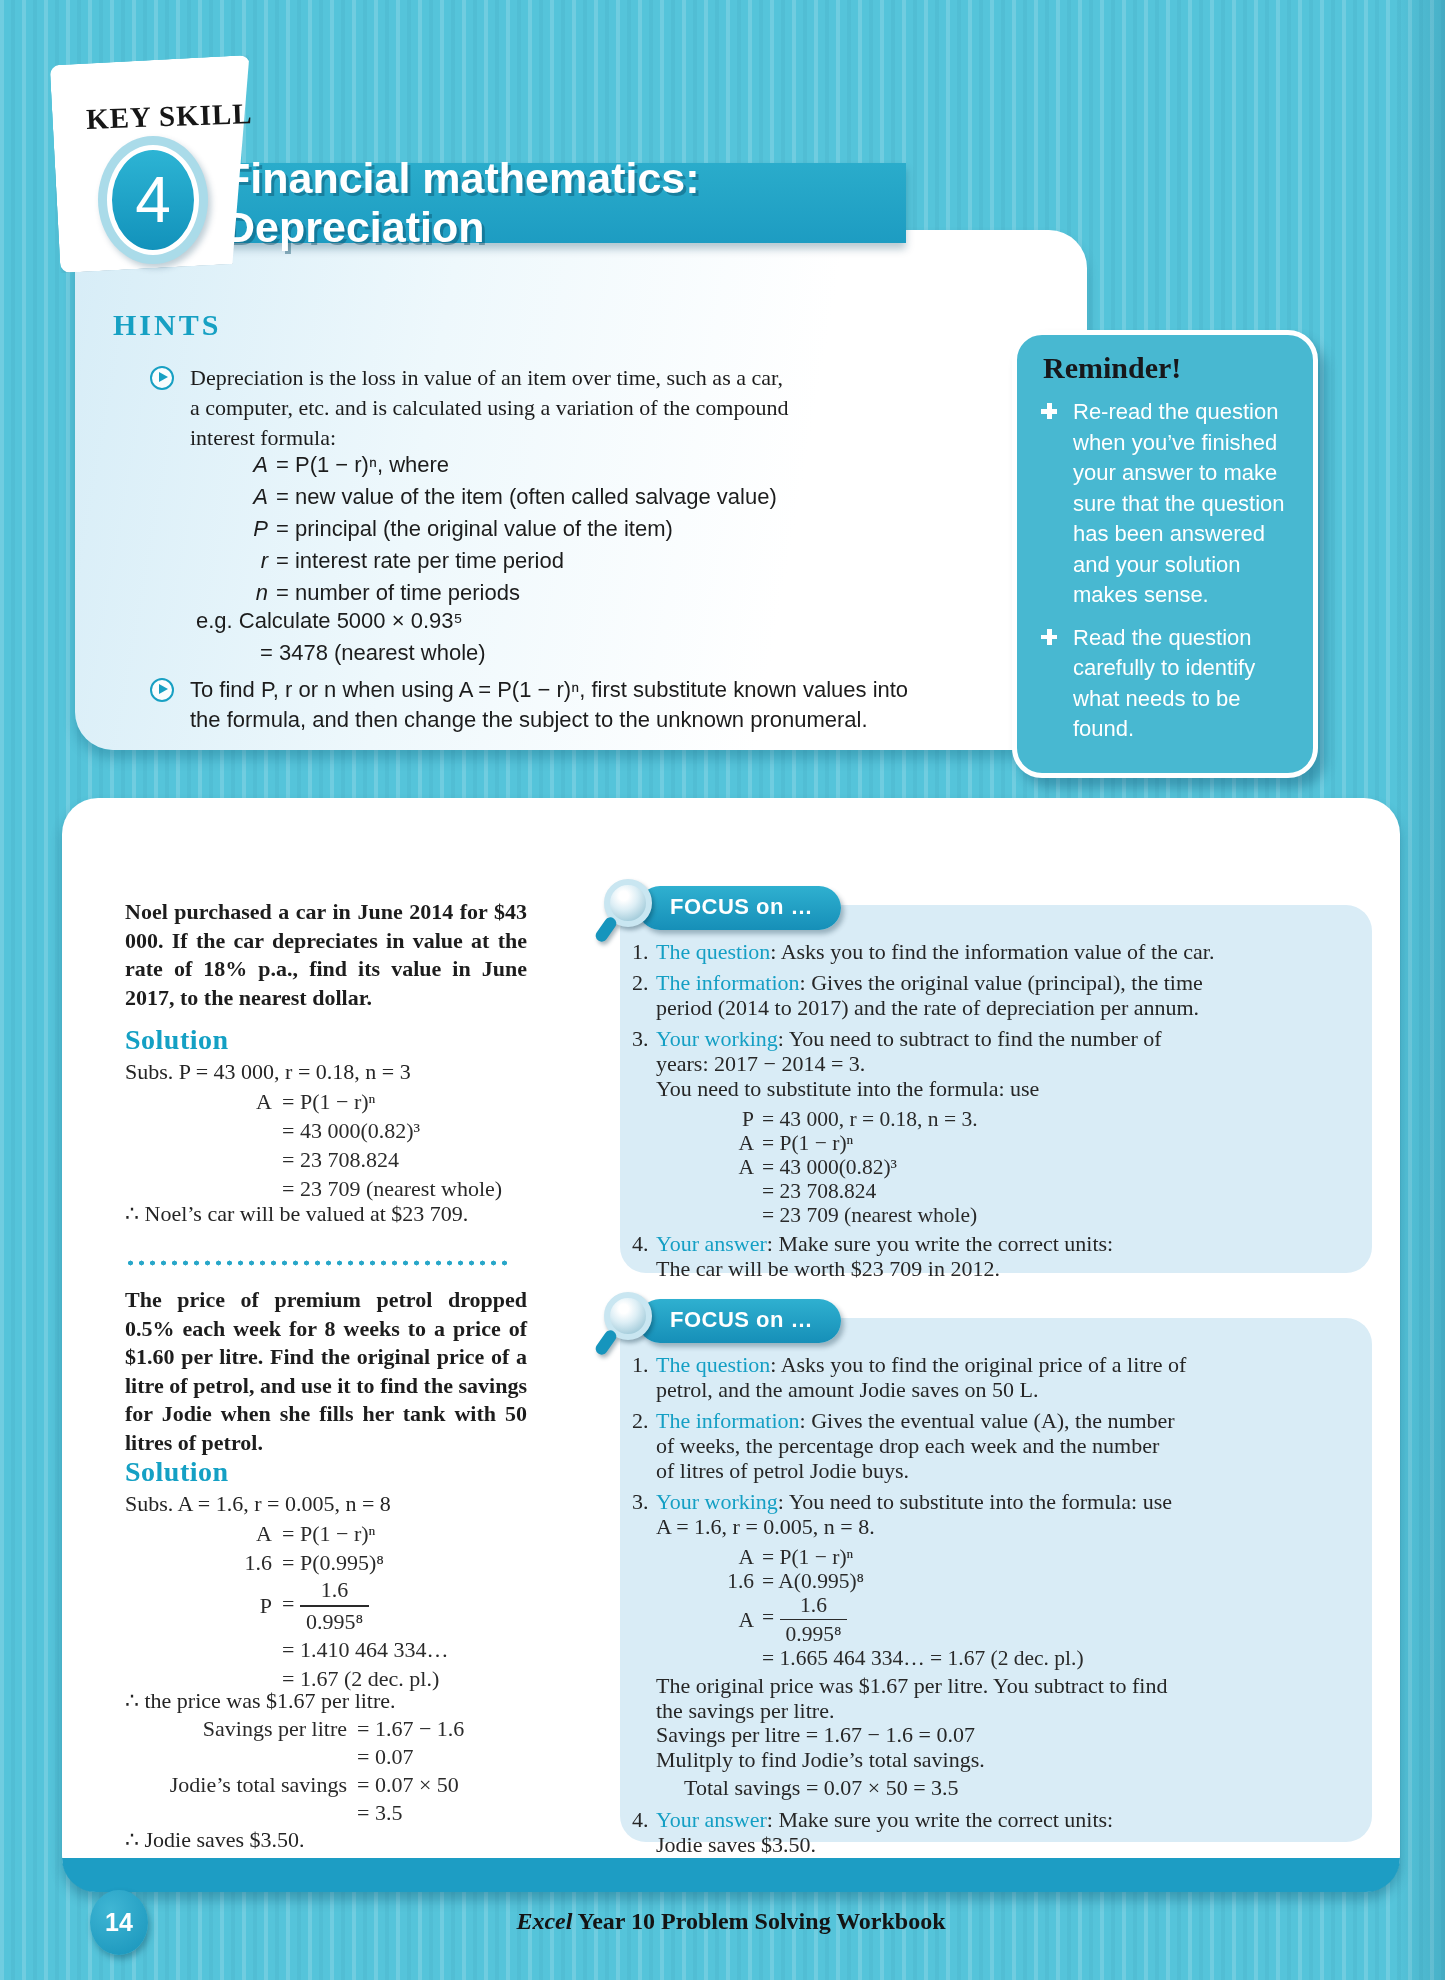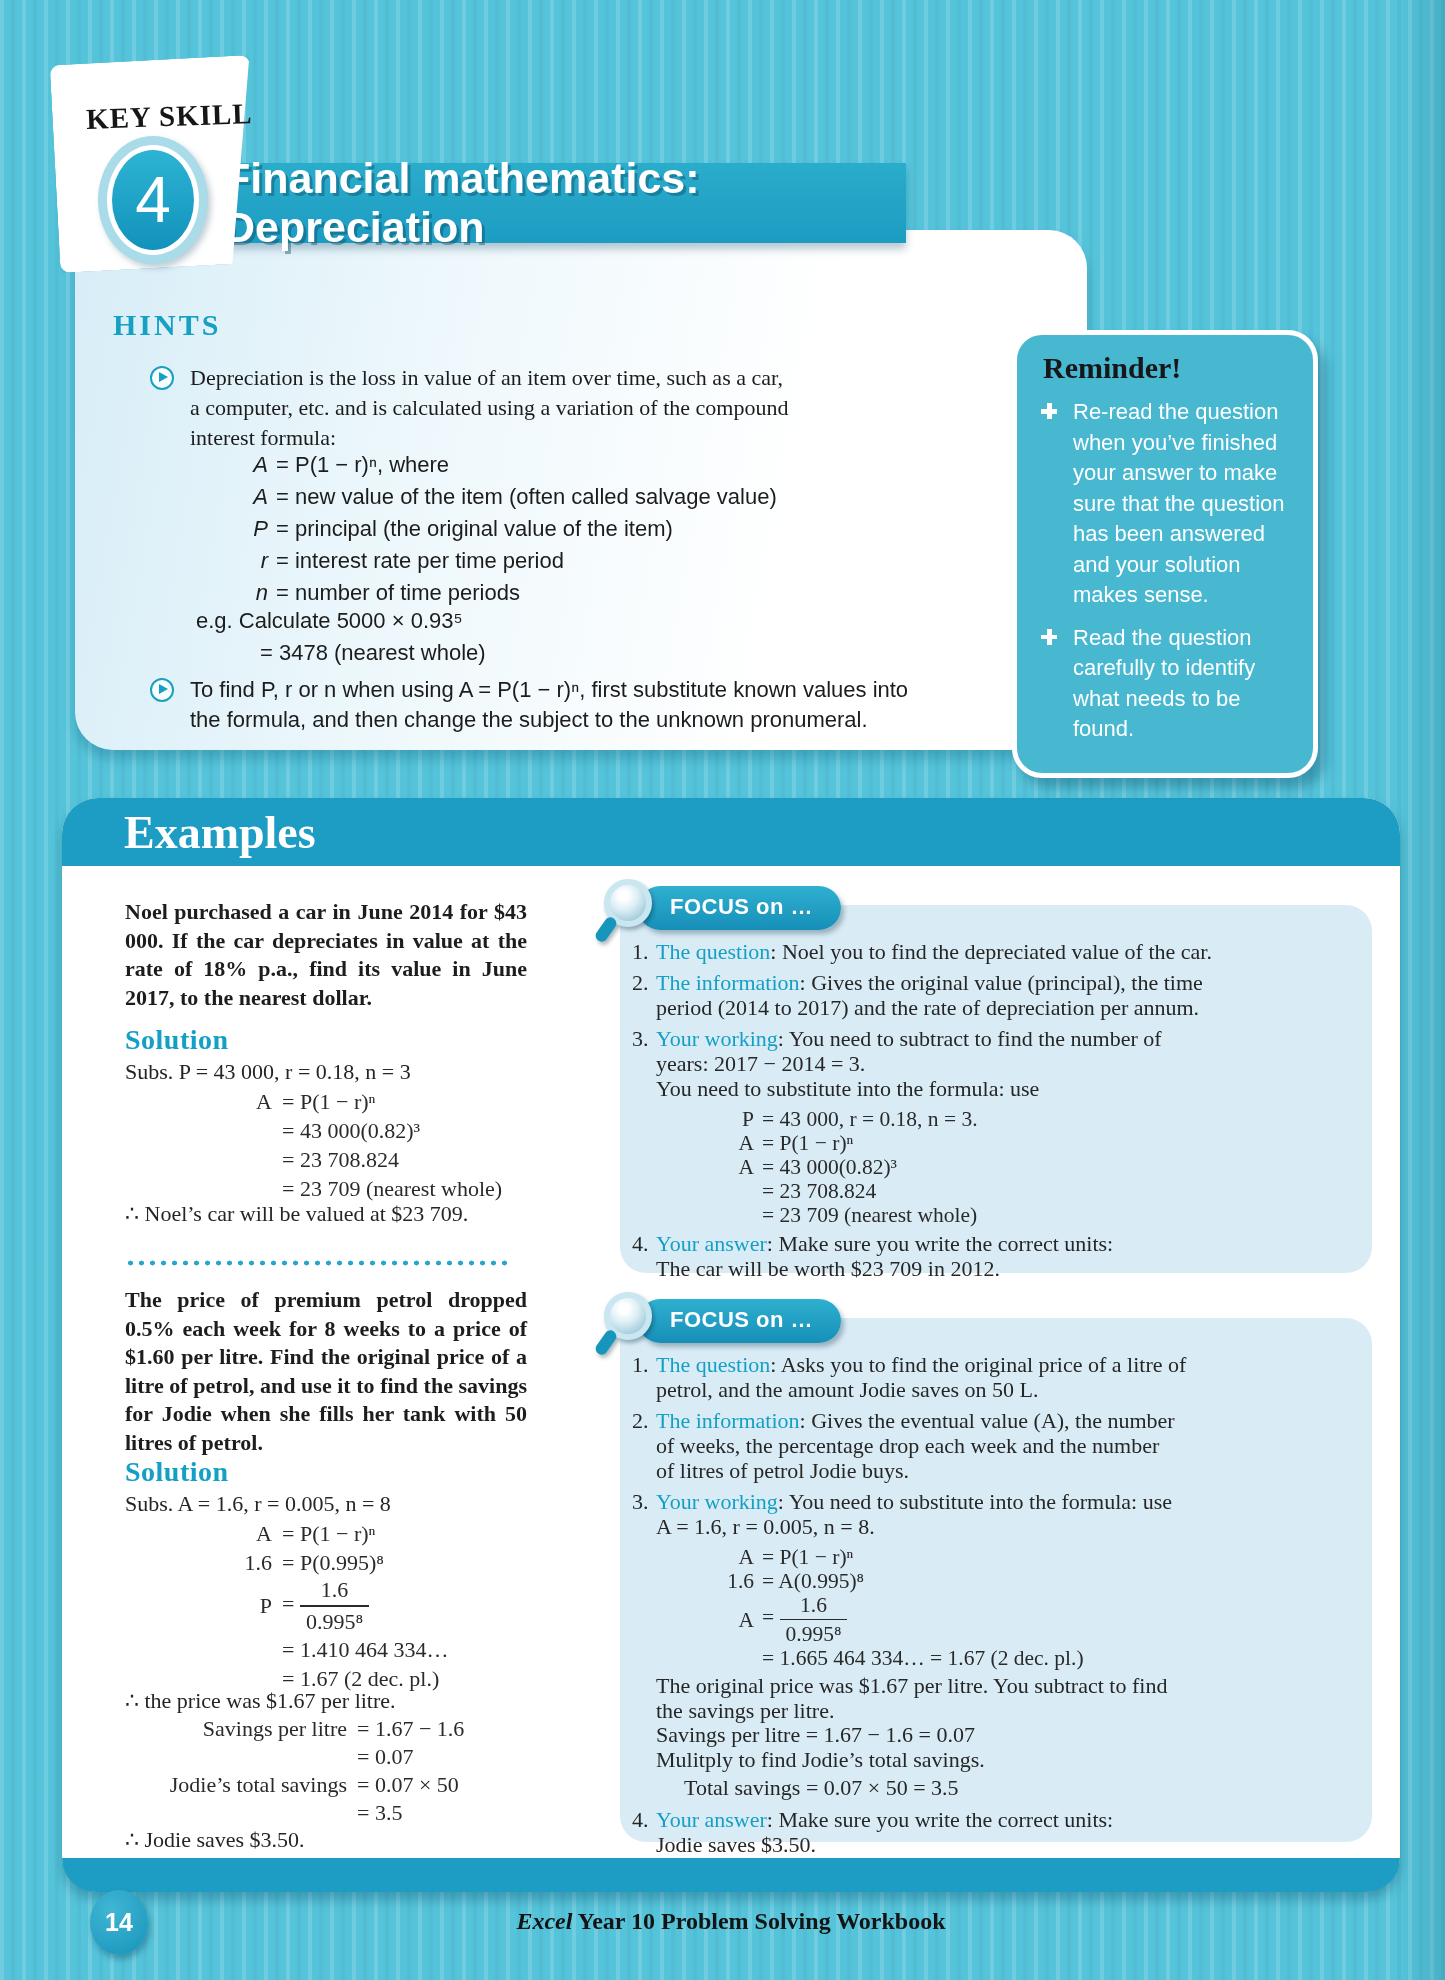--- a/index.html
+++ b/index.html
@@ -215,23 +215,20 @@
     <div class="rem-item">
       <span class="cross"></span>
       <div class="rem-text pre">Read the question
 carefully to identify
 what needs to be
 found.</div>
     </div>
   </div>
 
   <div class="examples-panel">
-    <div class="examples-header">
-      <span class="t serif">Examples</span>
-    </div>
     <div class="examples-footerbar"></div>
   </div>
 
   <div class="col-left serif">
     <div class="problem" style="top:0;">Noel purchased a car in June 2014 for $43 000. If the car depreciates in value at the rate of 18% p.a., find its value in June 2017, to the nearest dollar.</div>
     <div class="sol-head" style="top:126px;">Solution</div>
     <div class="subs" style="top:161px;">Subs. P = 43 000, r = 0.18, n = 3</div>
 
     <div class="mtab" style="top:189px;">
       <div class="mrow">
@@ -313,21 +310,21 @@
   <div class="focus-box serif" style="top:905px; height:368px;">
     <div class="focus-badge">
       <span class="magnifier">
           <span class="lens"></span>
           <span class="handle"></span>
         </span>
       <span class="focus-pill sans">FOCUS on …</span>
     </div>
     <div class="fi">
       <span class="num">1.</span>
-      <span class="flabel">The question</span><span class="pre">: Noel you to find the depreciated value of the car.</span>
+      <span class="flabel">The question</span><span class="pre">: Asks you to find the information value of the car.</span>
     </div>
     <div class="fi">
       <span class="num">2.</span>
       <span class="flabel">The information</span><span class="pre">: Gives the original value (principal), the time
 period (2014 to 2017) and the rate of depreciation per annum.</span>
     </div>
     <div class="fi">
       <span class="num">3.</span>
       <span class="flabel">Your working</span><span class="pre">: You need to subtract to find the number of
 years: 2017 − 2014 = 3.

